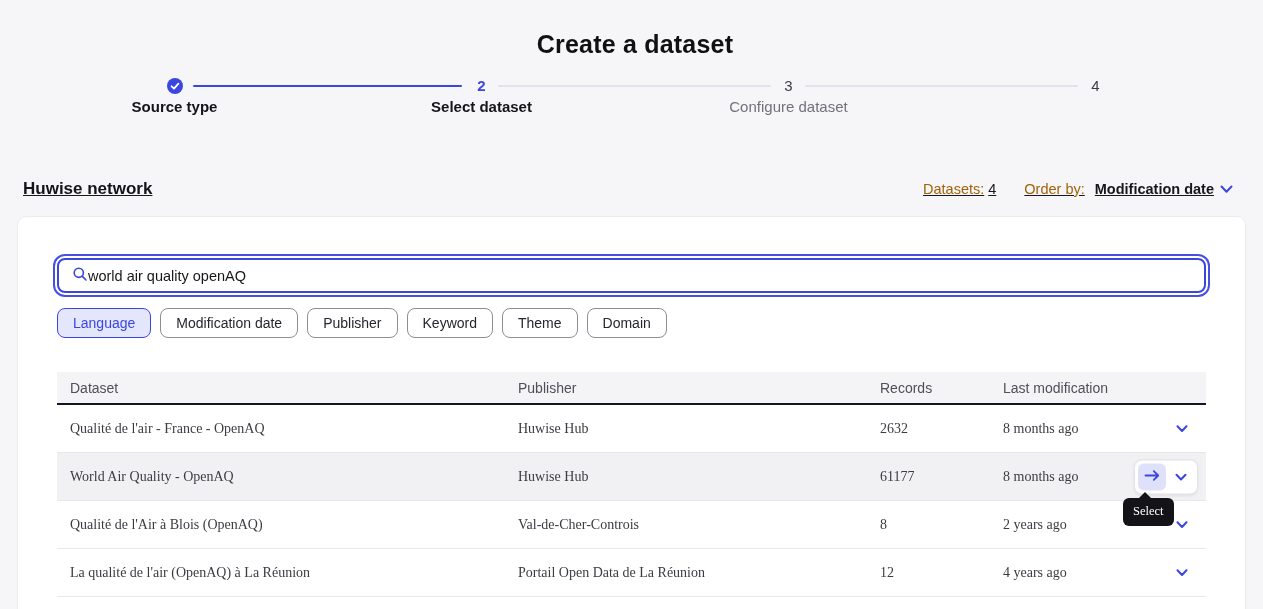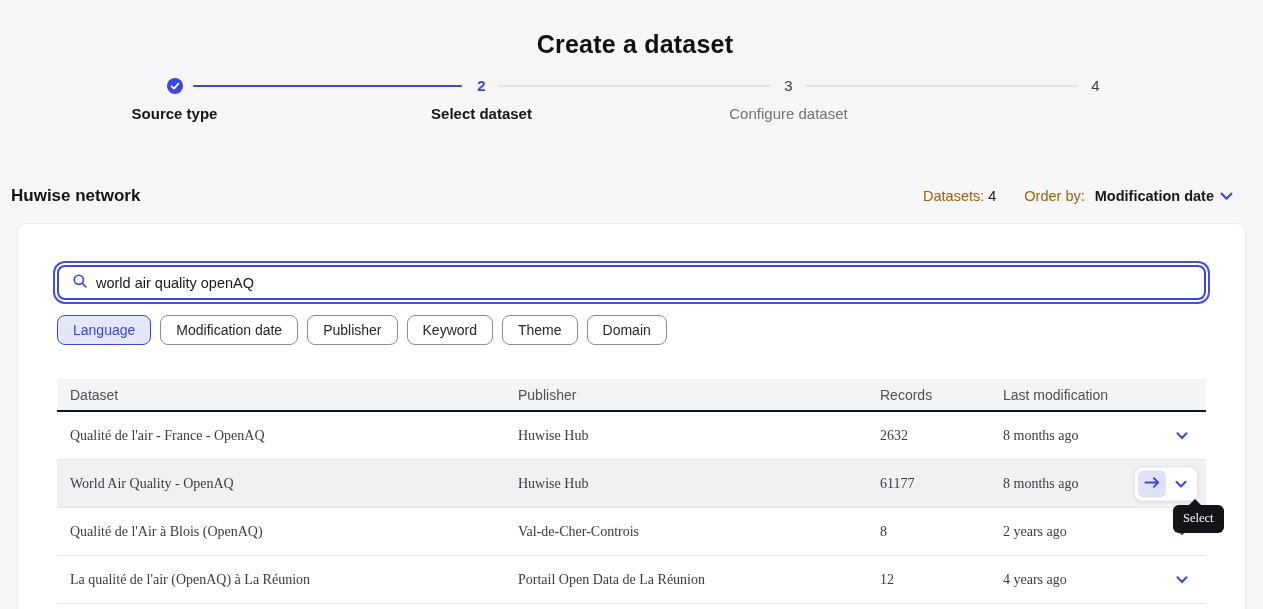--- a/index.html
+++ b/index.html
@@ -31,34 +31,35 @@
     height:17px;
     display:flex;
     align-items:center;
     justify-content:center;
     font-size:15px;
     font-weight:600;
   }
   .step-marker .num-active { color:#3b46e0; }
   .step-marker .num-upcoming { color:#3c3c46; font-weight:500; }
   .check-circle { display:inline-flex; width:16px; height:16px; }
-  .step-label { margin-top:11px; font-size:15px; }
+  .step-label { margin-top:4px; font-size:15px; }
   .step.done .step-label, .step.active .step-label { color:#141419; font-weight:600; }
   .step.upcoming .step-label { color:#71717b; font-weight:400; }
   .step-line { position:absolute; top:8px; height:2px; border-radius:1px; }
   .step-line.l1 { left:calc(12.5% + 18px); width:calc(25% - 38px); background:#3b46e0; }
   .step-line.l2 { left:calc(37.5% + 16px); width:calc(25% - 34px); background:#e2e2ef; }
   .step-line.l3 { left:calc(62.5% + 16px); width:calc(25% - 34px); background:#e2e2ef; }
 
   
   .section-bar {
-    margin:64px 30px 0 11px;
+    margin:64px 30px 0 23px;
     display:flex;
     align-items:center;
     justify-content:space-between;
+    text-decoration:underline;
   }
   .section-title { font-size:17px; font-weight:700; color:#141419; }
   .section-meta { display:flex; align-items:center; gap:28px; font-size:14.5px; }
   .meta-label { color:#a16207; }
   .meta-value { color:#17171c; margin-left:4px; }
   .orderby { display:flex; align-items:center; gap:6px; cursor:pointer; }
   .orderby .meta-value { font-weight:600; }
   .orderby svg { margin-top:2px; }
 
   
@@ -68,21 +69,20 @@
     border:1px solid #ececf0;
     border-radius:9px;
     padding:41px 39px 0;
     height:420px;
   }
 
   
   .search-box {
     display:flex;
     align-items:center;
-    gap:8px;
     height:35px;
     padding:0 13px;
     border:2px solid #3b46e0;
     border-radius:8px;
     box-shadow:0 0 0 2px #ffffff, 0 0 0 4px #4550e2;
     background:#fff;
   }
   .search-box input {
     border:none; outline:none; flex:1;
     font-family:"Liberation Sans", sans-serif;
@@ -154,21 +154,21 @@
     display:flex; align-items:center; justify-content:center;
     background:#dfe1fa; border:none; border-radius:6px; cursor:pointer;
   }
   .btn-expand {
     width:26px; height:27px;
     display:flex; align-items:center; justify-content:center;
     background:transparent; border:none; border-radius:6px; cursor:pointer;
   }
   .tooltip {
     position:absolute;
-    left:1116px; top:45px;
+    left:1066px; top:45px;
     background:#141418; color:#fff;
     font-size:12.5px;
     padding:6px 10px 7px;
     border-radius:6px;
     z-index:10;
     white-space:nowrap;
   }
   .tooltip::before {
     content:"";
     position:absolute; top:-6px; left:15px;

